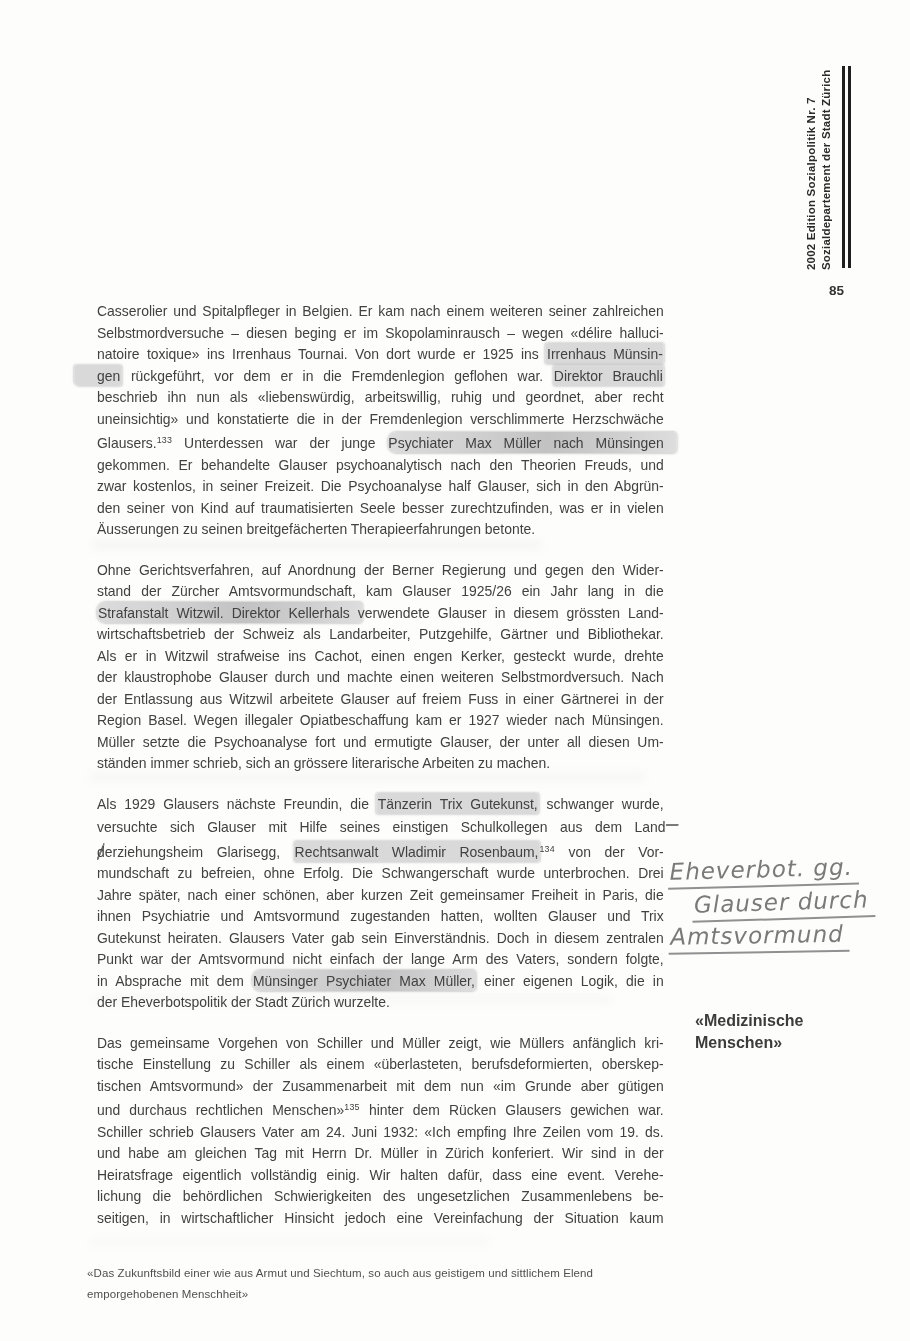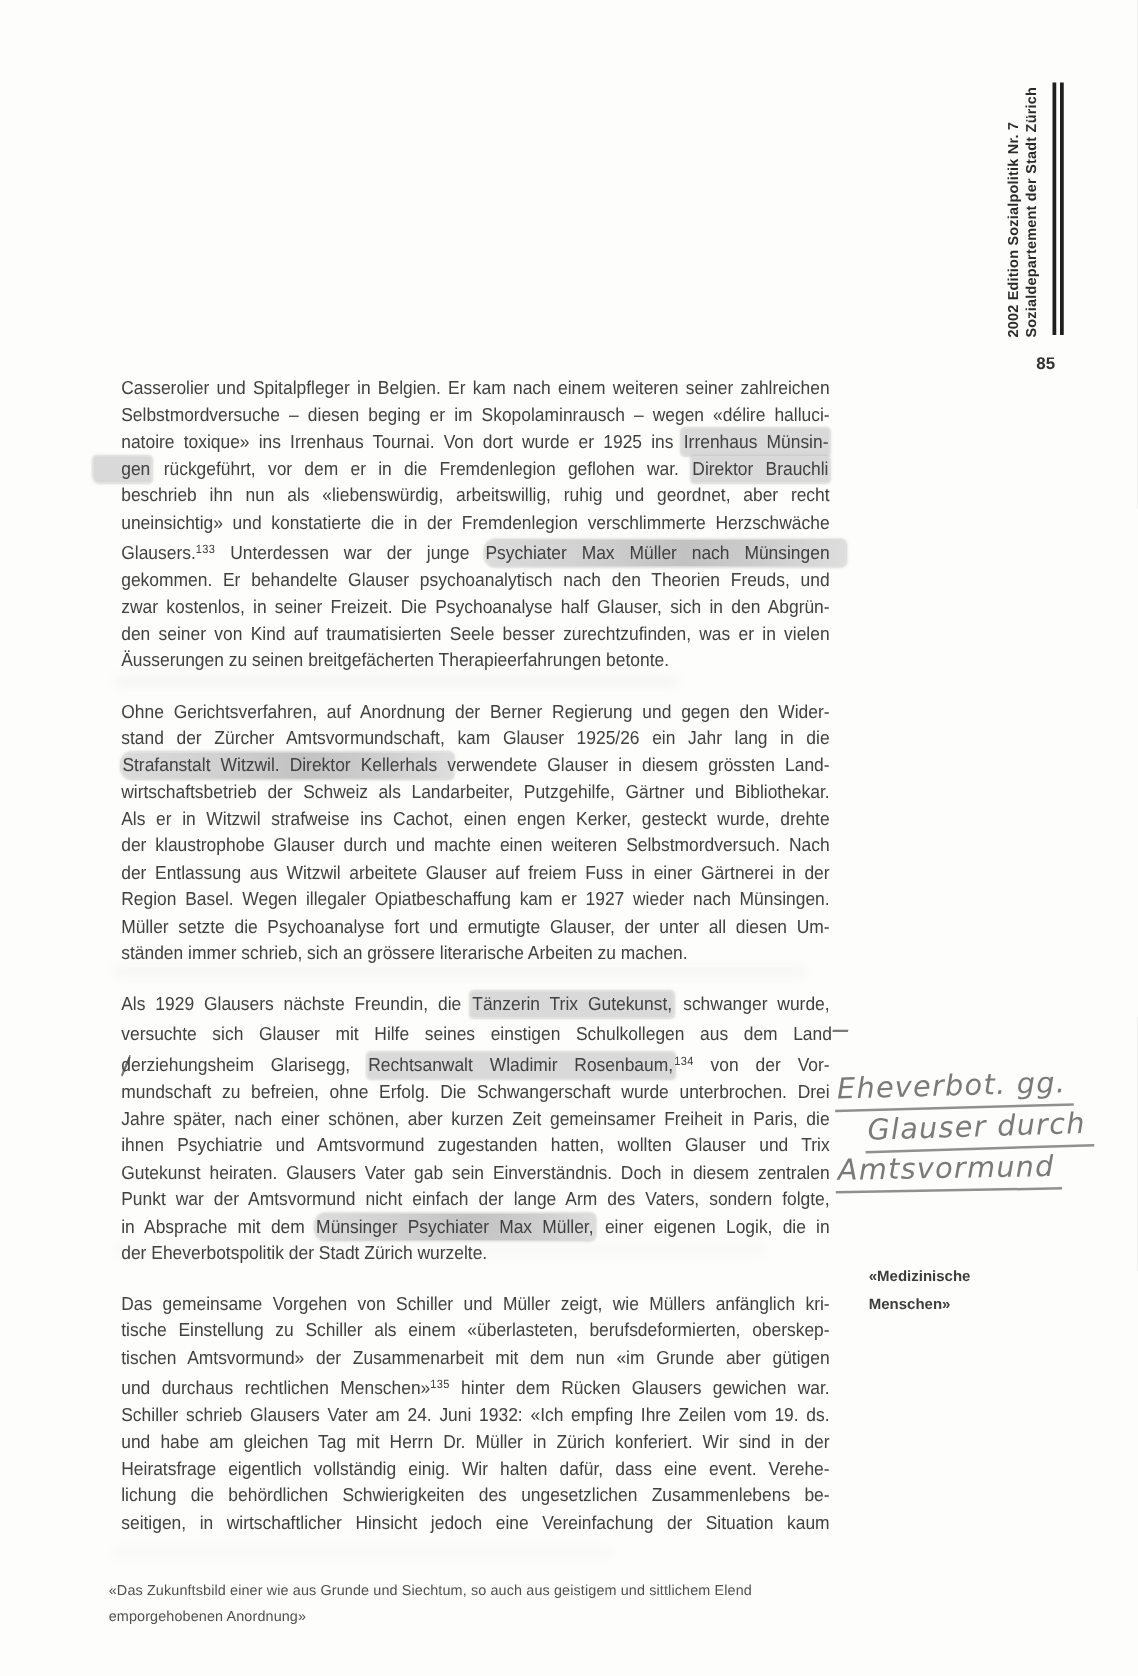--- a/index.html
+++ b/index.html
@@ -60,21 +60,21 @@
     font-family:"DejaVu Sans",sans-serif;font-style:italic;
     font-size:23px;color:#7a7a7a;line-height:29px;letter-spacing:1px;
     transform:rotate(-0.6deg);
   }
   .hand-line{display:inline-block;border-bottom:2px solid #909090;padding:0 6px 1px 2px;margin-bottom:1px;}
   .hand-line.l1{transform:rotate(-1deg);}
   .hand-line.l2{margin-left:24px;transform:rotate(-1.2deg);}
   .hand-line.l3{transform:rotate(-0.4deg);}
   #printnote{
     position:absolute;left:695px;top:1010px;width:180px;
-    font-size:12px;font-weight:bold;color:#3c3c3c;line-height:22px;
+    font-size:16px;font-weight:bold;color:#3c3c3c;line-height:22px;
   }
   
   #footnote{
     position:absolute;left:87px;top:1263px;width:540px;
     font-size:11.5px;color:#4f4f4f;line-height:21px;letter-spacing:0.1px;
   }
   
   .ghost{position:absolute;background:#9a9a9a;filter:blur(4px);border-radius:4px;}
   .g1{left:92px;top:540px;width:450px;height:10px;opacity:0.07;}
   .g2{left:90px;top:772px;width:555px;height:10px;opacity:0.06;}
@@ -154,17 +154,17 @@
     <span class="hand-line l2">Glauser durch</span><br>
     <span class="hand-line l3">Amtsvormund</span>
   </div>
 
   <div id="printnote">
     <div>«Medizinische</div>
     <div>Menschen»</div>
   </div>
 
   <div id="footnote">
-    <div>«Das Zukunftsbild einer wie aus Grunde und Siechtum, so auch aus geistigem und sittlichem Elend</div>
-    <div>emporgehobenen Anordnung»</div>
+    <div>«Das Zukunftsbild einer wie aus Armut und Siechtum, so auch aus geistigem und sittlichem Elend</div>
+    <div>emporgehobenen Menschheit»</div>
   </div>
 
 </div>
 
 </body></html>

